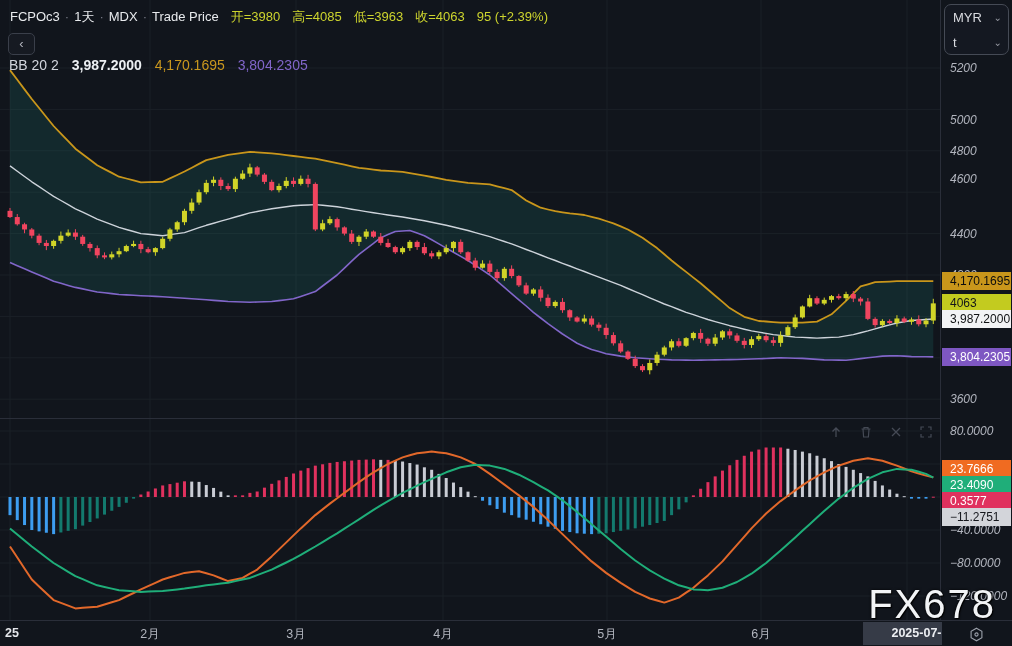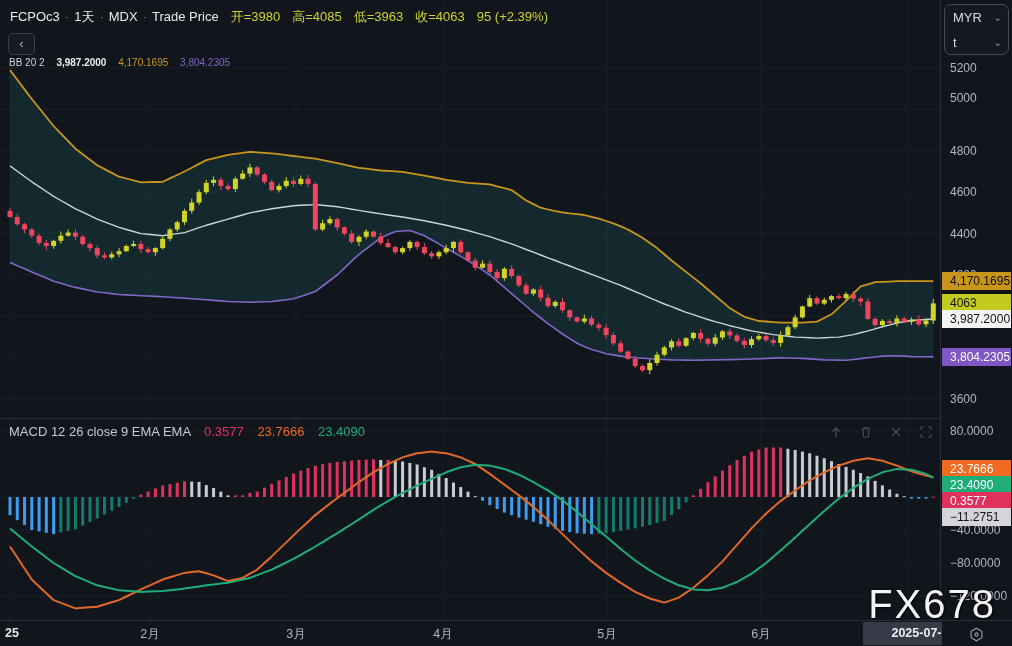--- a/index.html
+++ b/index.html
@@ -12,37 +12,37 @@
   #chart-svg{position:absolute;left:0;top:0;}
   
   .hdr{position:absolute;left:10px;top:8px;font-size:13px;color:#e8eaed;white-space:nowrap;z-index:6;}
   .hdr .sep{color:#787b86;margin:0 5px;}
   .hdr .yel{color:#cdd42e;margin-left:12px;}
   .backbtn{
     position:absolute;left:8px;top:33px;width:27px;height:22px;z-index:6;
     border:1px solid #3a3f4a;border-radius:5px;background:#161a22;color:#b2b5be;
     font-size:13px;line-height:20px;text-align:center;cursor:pointer;
   }
-  .bbline{position:absolute;left:9px;top:57px;font-size:10px;color:#d1d4dc;white-space:nowrap;z-index:6;}
+  .bbline{position:absolute;left:9px;top:57px;font-size:14px;color:#d1d4dc;white-space:nowrap;z-index:6;}
   .bbline .v-basis{color:#eceff2;font-weight:bold;margin-left:9px;}
   .bbline .v-upper{color:#c9971e;margin-left:9px;}
   .bbline .v-lower{color:#8166c9;margin-left:9px;}
   .macdline{position:absolute;left:9px;top:424px;font-size:13px;color:#c6c9d0;white-space:nowrap;z-index:6;}
   .macdline .v-hist{color:#e0315e;margin-left:10px;}
   .macdline .v-macd{color:#f06b21;margin-left:10px;}
   .macdline .v-sig{color:#1fae79;margin-left:10px;}
   .pane-toolbar{position:absolute;top:424px;left:828px;z-index:6;display:flex;gap:10px;}
   .pane-toolbar .tbtn{width:20px;height:16px;color:#454a55;cursor:pointer;}
   .pane-toolbar svg{display:block;}
   
   #right-axis{
     position:absolute;left:940px;top:0;width:72px;height:620px;
     border-left:1px solid #2a2e39;background:#11151c;z-index:4;font-size:12px;color:#b2b5be;
   }
-  .tick{position:absolute;left:9px;transform:translateY(-50%);white-space:nowrap;}
+  .tick{position:absolute;left:9px;transform:translateY(-50%);white-space:nowrap;font-style:italic;}
   .tag{
     position:absolute;left:1px;right:1px;transform:translateY(-50%);
     font-size:12px;padding:2px 0 2px 8px;white-space:nowrap;z-index:5;
   }
   .curbox{
     position:absolute;left:3px;top:4px;right:3px;height:51px;
     border:1px solid #454a55;border-radius:7px;background:#141821;z-index:7;
   }
   .curbox .row{position:relative;height:25px;line-height:25px;padding-left:8px;color:#d9dbe0;font-size:13px;cursor:pointer;}
   .curbox .chev{position:absolute;right:6px;top:0;color:#9598a1;font-size:10px;}
@@ -498,26 +498,20 @@
     <span>‹</span>
   </div>
 
   <div class="bbline">
     <span>BB 20 2</span>
     <span class="v-basis">3,987.2000</span>
     <span class="v-upper">4,170.1695</span>
     <span class="v-lower">3,804.2305</span>
   </div>
 
-  <div class="macdline">
-    <span>MACD 12 26 close 9 EMA EMA</span>
-    <span class="v-hist">0.3577</span>
-    <span class="v-macd">23.7666</span>
-    <span class="v-sig">23.4090</span>
-  </div>
 
   <div class="pane-toolbar">
     <span class="tbtn">
       <svg width="16" height="16" viewBox="0 0 16 16">
           <path d="M8 13V4M4.5 7.5 8 4l3.5 3.5" stroke="currentColor" stroke-width="1.3" fill="none"></path>
         </svg>
     </span>
     <span class="tbtn">
       <svg width="16" height="16" viewBox="0 0 16 16">
           <path d="M3.5 5h9M6 5V3.5h4V5M5 5l.6 8h4.8L11 5" stroke="currentColor" stroke-width="1.2" fill="none"></path>
@@ -540,23 +534,23 @@
       <div class="row" style="border-bottom:0;">
         <span>MYR</span>
         <span class="chev">⌄</span>
       </div>
       <div class="row">
         <span>t</span>
         <span class="chev">⌄</span>
       </div>
     </div>
   <div class="tick" style="top: 68px;">5200</div>
-      <div class="tick" style="top: 98px; text-align: center;">5000</div>
+      <div class="tick" style="top: 120px; text-align: center;">5000</div>
       <div class="tick" style="top: 150.8px;">4800</div>
-      <div class="tick" style="top: 192px;">4600</div>
+      <div class="tick" style="top: 179px;">4600</div>
       <div class="tick" style="top: 233.6px;">4400</div>
       <div class="tick" style="top: 275px;">4200</div>
       <div class="tick" style="top: 316.4px;">4000</div>
       <div class="tick" style="top: 357.8px;">3800</div>
       <div class="tick" style="top: 399.2px;">3600</div>
       <div class="tick" style="top: 431px;">80.0000</div>
       <div class="tick" style="top: 530px;">−40.0000</div>
       <div class="tick" style="top: 563px;">−80.0000</div>
       <div class="tick" style="top: 596px;">−120.0000</div>
       <div class="tag" style="top: 281.175px; background: rgb(201, 150, 27); color: rgb(13, 13, 13);">4,170.1695</div>

